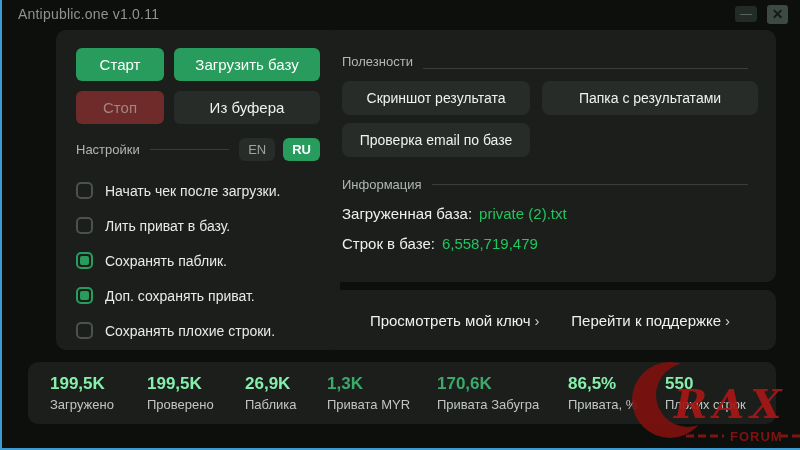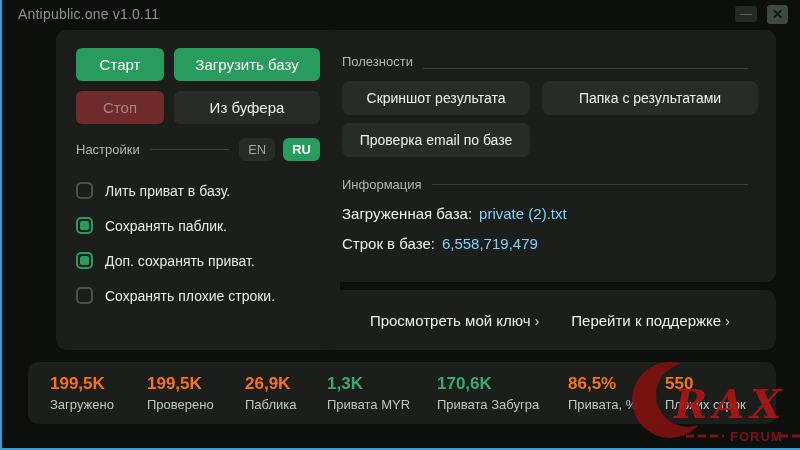--- a/index.html
+++ b/index.html
@@ -51,30 +51,30 @@
   .cb-inner { width:9px; height:9px; border-radius:2px; background:transparent; }
   .check-row.checked .cb { border-color:#279c5c; }
   .check-row.checked .cb-inner { background:#279c5c; }
   .cb-label { font-size:14px; color:#e9ebe9; }
 
   
   .util-grid { display:grid; grid-template-columns:188px 1fr; gap:8px 12px; margin-top:12px; }
   .util-btn { background:#272c29; border:none; border-radius:8px; height:34px; color:#f0f1f0; font-size:14px; font-family:inherit; cursor:pointer; white-space:nowrap; }
   .info-row { font-size:15px; margin-top:13px; }
   .info-label { color:#eef0ee; }
-  .info-value { color:#7dd3fc; margin-left:7px; }
+  .info-value { color:#22c55e; margin-left:7px; }
 
   
   .links-panel { justify-content:space-around; padding:0 30px; }
   .link { color:#f0f1f0; font-size:15px; cursor:pointer; white-space:nowrap; }
   .link .chev { color:#cfd2cf; margin-left:4px; }
 
   
   .stat { display:flex; flex-direction:column; justify-content:center; }
-  .stat-value { font-size:17px; font-weight:bold; color:#f97316; margin-bottom:3px; }
+  .stat-value { font-size:17px; font-weight:bold; color:#86efac; margin-bottom:3px; }
   .stat-label { font-size:13px; color:#c2c6c2; white-space:nowrap; }
   .stat.green .stat-value { color:#3ca96c; }
   .s0{width:97px}.s1{width:98px}.s2{width:82px}.s3{width:110px}.s4{width:131px}.s5{width:97px}.s6{width:auto}
 
   
   .watermark { position:absolute; right:-6px; bottom:-4px; width:178px; height:100px; pointer-events:none; opacity:.92; }
 </style>
 </head>
 <body>
 
@@ -99,20 +99,26 @@
   <div class="sec-row">
     <span class="sec-label">Настройки</span>
     <span class="sec-line"></span>
     <span class="lang">
       <span class="lang-pill lang-en">EN</span>
       <span class="lang-pill lang-ru">RU</span>
     </span>
   </div>
 
   <div class="check-list">
+    <div class="check-row">
+      <span class="cb">
+          <span class="cb-inner"></span>
+        </span>
+      <span class="cb-label">Начать чек после загрузки.</span>
+    </div>
     <div class="check-row">
       <span class="cb">
           <span class="cb-inner"></span>
         </span>
       <span class="cb-label">Лить приват в базу.</span>
     </div>
     <div class="check-row checked">
       <span class="cb">
           <span class="cb-inner"></span>
         </span>

